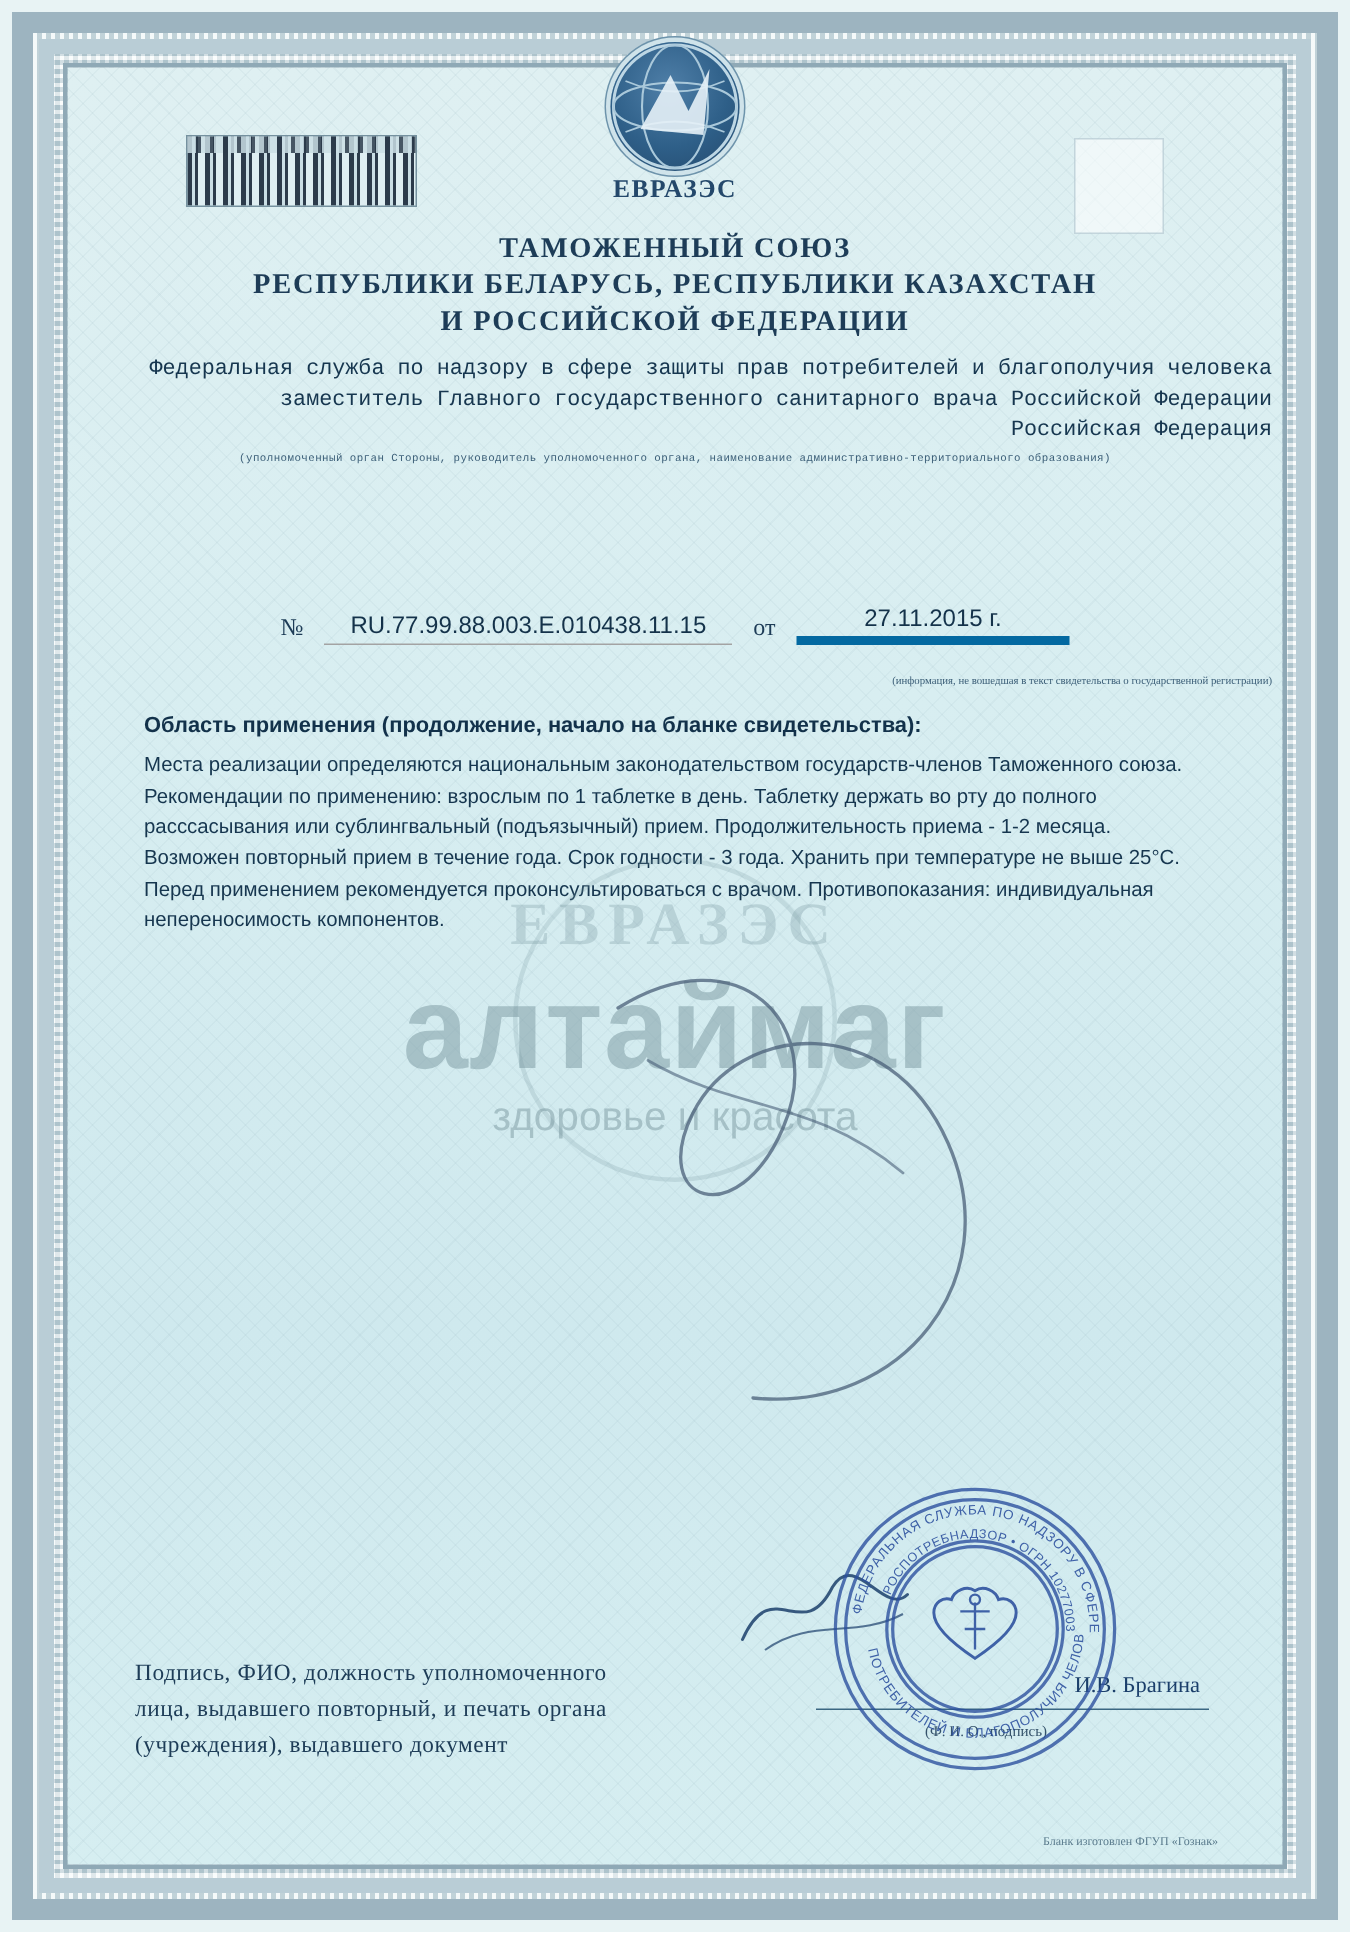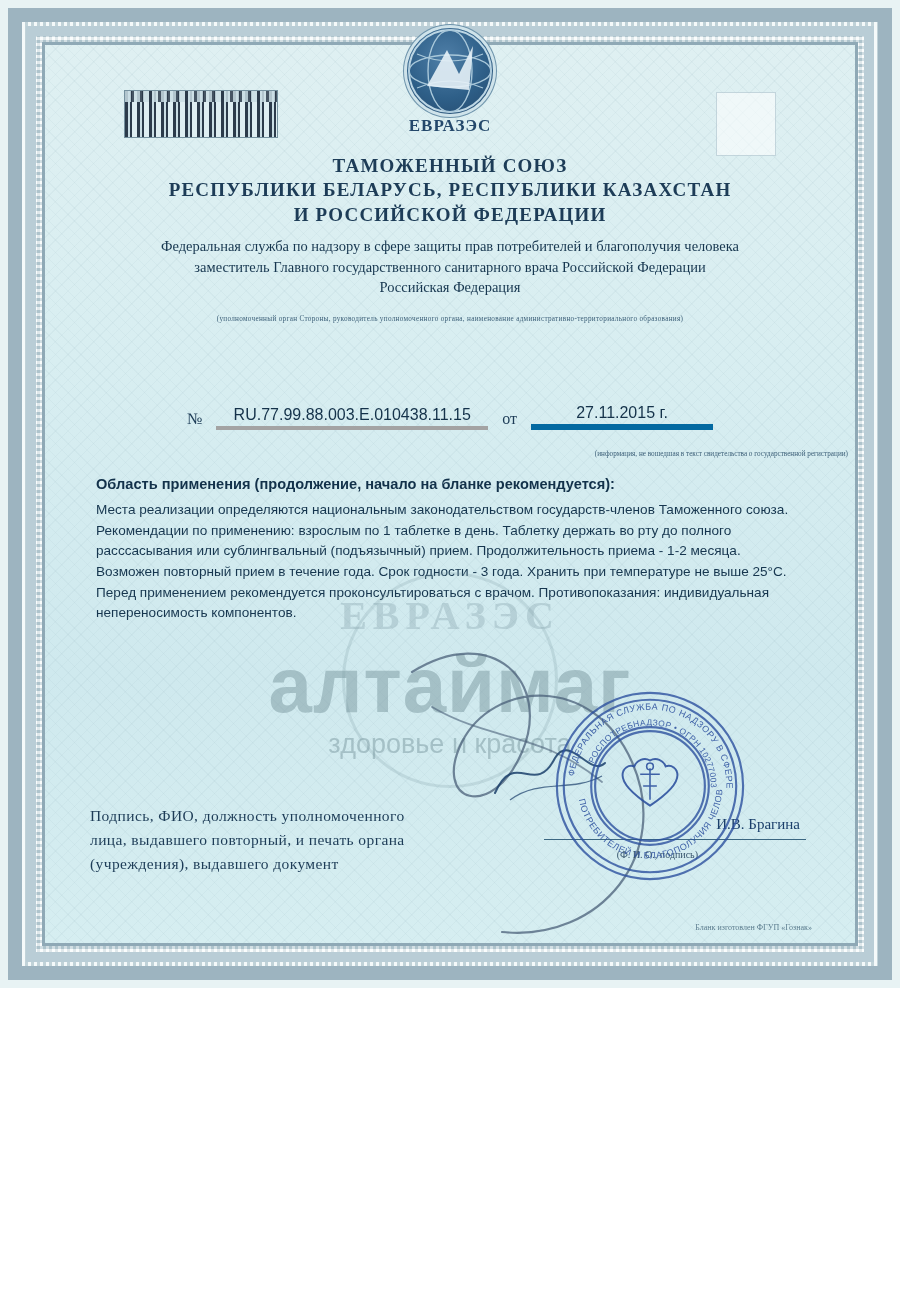--- a/index.html
+++ b/index.html
@@ -11,21 +11,21 @@
     width: 900px;
     height: 1292px;
     font-family: "Liberation Sans", sans-serif;
     overflow: hidden;
   }
 
   
   .page {
     position: relative;
     width: 900px;
-    height: 988px;
+    height: 1288px;
     background: #e8f3f4;
     overflow: hidden;
   }
 
   
   .border-outer {
     position: absolute;
     left: 8px; top: 8px; right: 8px; bottom: 8px;
     border: 14px solid #9db4c0;
     background:
@@ -129,28 +129,29 @@
   .h-union {
     font-family: "Liberation Serif", serif;
     font-weight: bold;
     font-size: 19px;
     letter-spacing: 1.2px;
     color: #1d3c57;
     line-height: 1.28;
   }
   .h-sub {
     margin-top: 9px;
-    font-family: Liberation Serif, serif;
+    font-family: Liberation Mono, monospace;
     font-size: 14.5px;
     color: #16364f;
     line-height: 1.42;
+    text-align: right;
   }
   .h-caption {
-    margin-top: 17px;
-    font-family: Liberation Serif, serif;
+    margin-top: 4px;
+    font-family: Liberation Mono, monospace;
     font-size: 7.2px;
     color: #3c5f78;
     letter-spacing: .3px;
   }
 
   .title-block {
     position: absolute;
     left: 0; right: 0;
     top: 278px;
     text-align: center;
@@ -182,21 +183,21 @@
     justify-content: center;
     gap: 14px;
     font-family: "Liberation Serif", serif;
     color: #1d3c57;
   }
   .nr-label { font-size: 16px; padding-bottom: 2px; }
   .nr-value {
     font-family: "Liberation Sans", sans-serif;
     font-size: 16px;
     color: #14324a;
-    border-bottom: 4px solid #a3a3a3;
+    border-bottom: 1px solid #a3a3a3;
     padding: 0 12px 2px 12px;
     min-width: 248px;
     text-align: center;
   }
   .nr-date {
     font-family: "Liberation Sans", sans-serif;
     font-size: 16px;
     color: #14324a;
     border-bottom: 6px solid #0369a1;
     padding: 0 16px 2px 16px;
@@ -398,21 +399,21 @@
 
     <div class="number-row">
       <span class="nr-label">№</span>
       <span class="nr-value">RU.77.99.88.003.Е.010438.11.15</span>
       <span class="nr-label">от</span>
       <span class="nr-date">27.11.2015 г.</span>
     </div>
     <div class="nr-caption">(информация, не вошедшая в текст свидетельства о государственной регистрации)</div>
 
     <div class="body-block">
-      <div class="body-heading">Область применения (продолжение, начало на бланке рекомендуется):</div>
+      <div class="body-heading">Область применения (продолжение, начало на бланке свидетельства):</div>
       <div class="body-text">Места реализации определяются национальным законодательством государств-членов Таможенного союза. Рекомендации по применению: взрослым по 1 таблетке в день. Таблетку держать во рту до полного расссасывания или сублингвальный (подъязычный) прием. Продолжительность приема - 1-2 месяца. Возможен повторный прием в течение года. Срок годности - 3 года. Хранить при температуре не выше 25°C. Перед применением рекомендуется проконсультироваться с врачом. Противопоказания: индивидуальная непереносимость компонентов.</div>
     </div>
 
     <div class="watermark">
       <div class="wm-ring"></div>
       <div class="wm-eur">ЕВРАЗЭС</div>
       <div class="wm-main">алтаймаг</div>
       <div class="wm-sub">здоровье и красота</div>
     </div>
 

